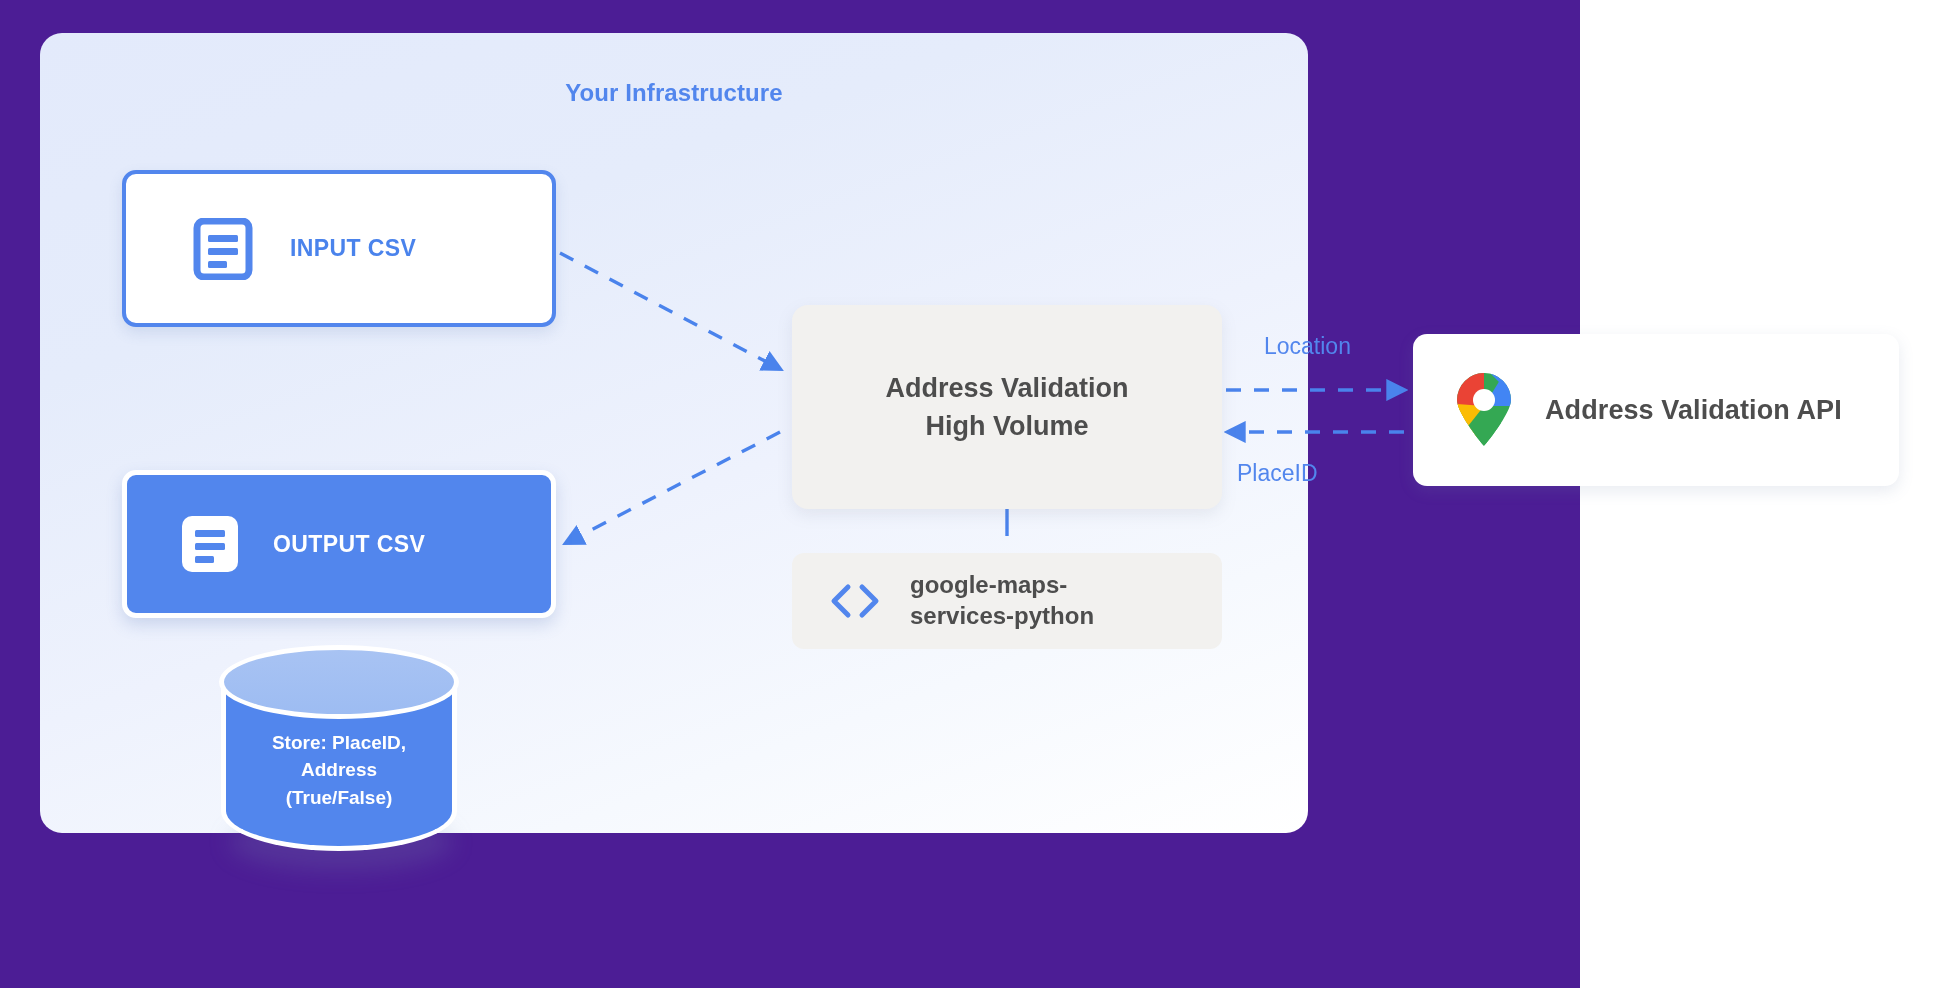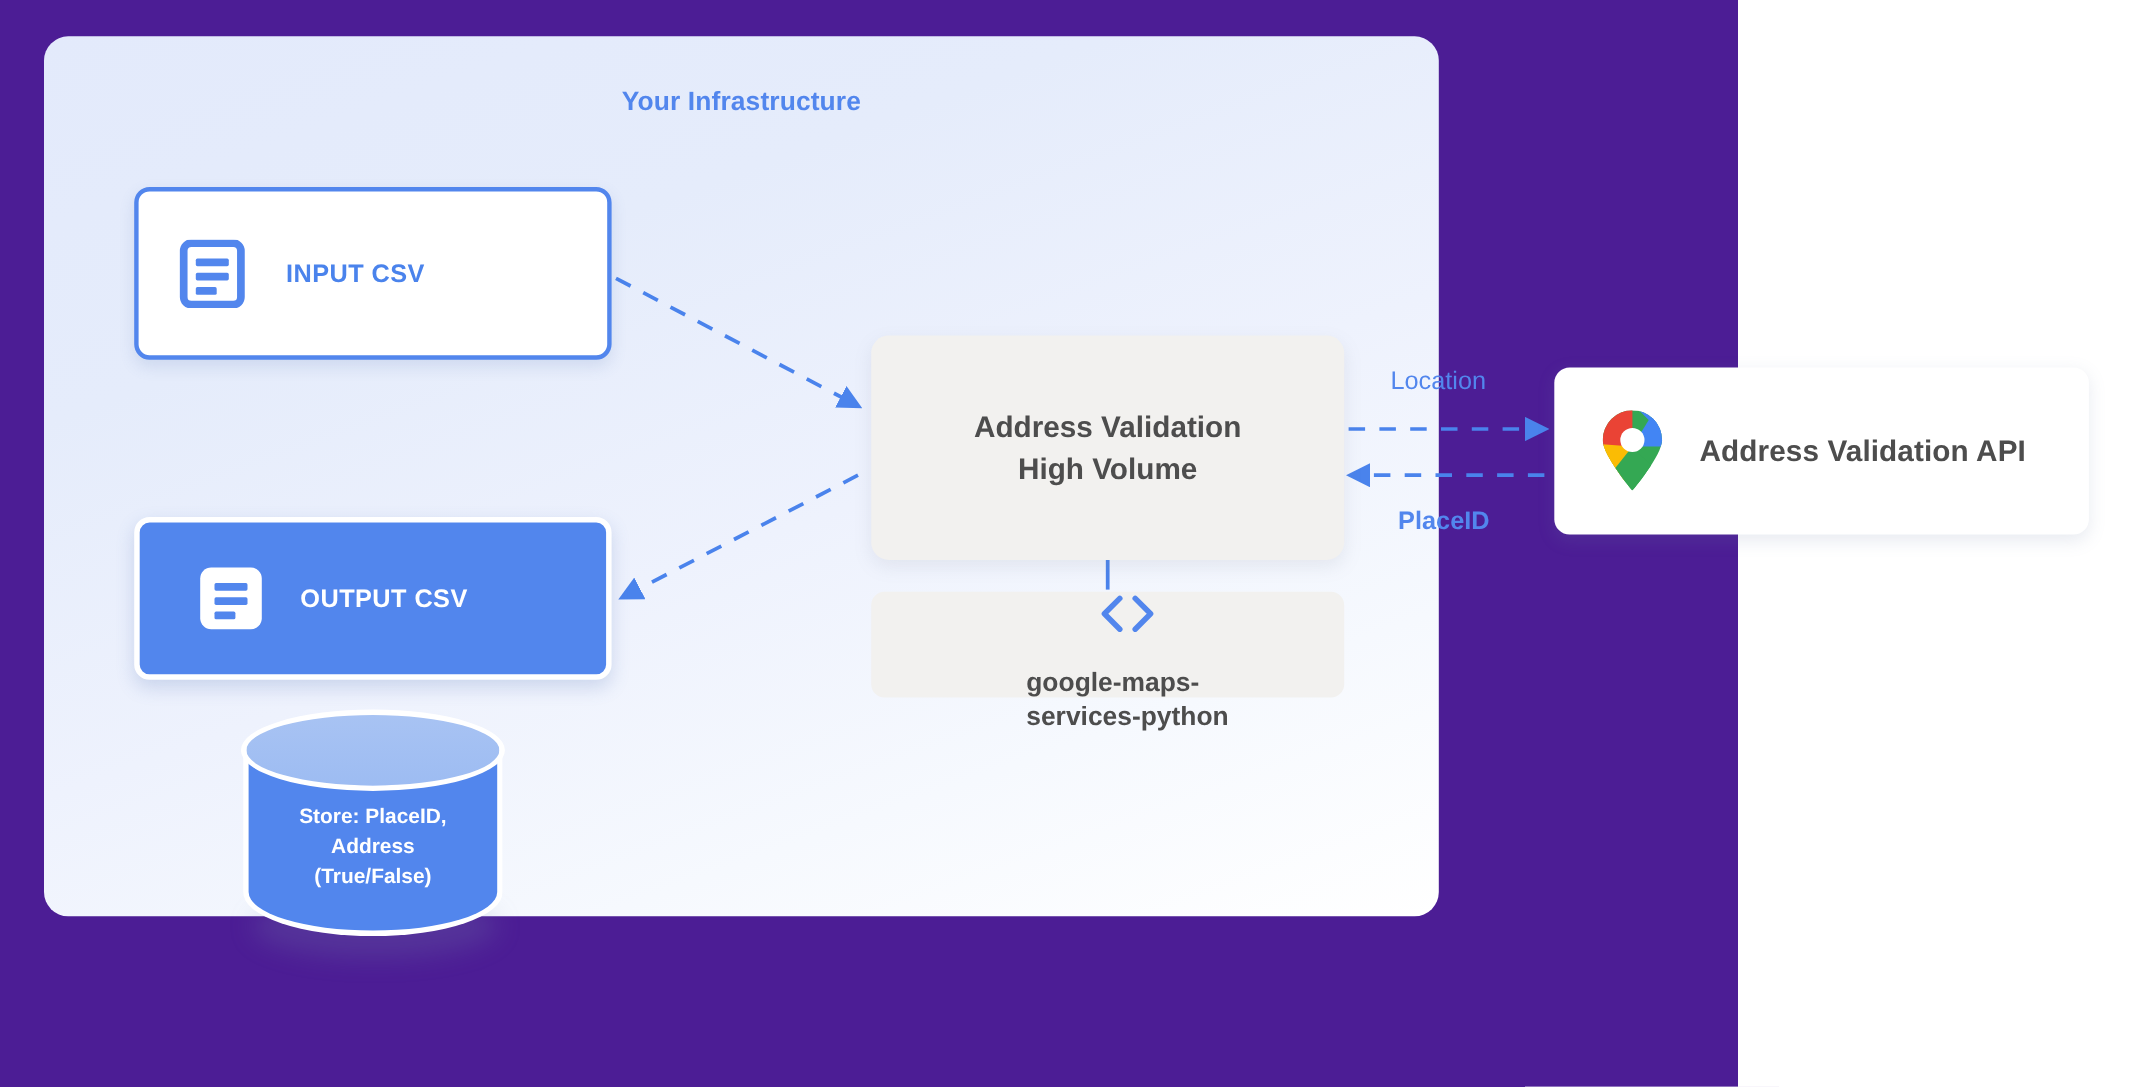--- a/index.html
+++ b/index.html
@@ -67,21 +67,21 @@
 
   
   .input-csv {
     left: 122px;
     top: 170px;
     width: 434px;
     height: 157px;
     background: #ffffff;
     border: 4px solid #5286ed;
     box-shadow: 0 6px 14px rgba(90, 120, 180, 0.16);
-    padding-left: 36px;
+    padding-left: 66px;
     gap: 36px;
   }
   .input-csv .node-label {
     font-size: 23px;
     font-weight: bold;
     color: #4a83ec;
     letter-spacing: 0.4px;
   }
 
   
@@ -125,30 +125,29 @@
     font-size: 27px;
     font-weight: bold;
     color: #4d4d4d;
     line-height: 1.42;
   }
 
   
   .lib-box {
     position: absolute;
     left: 792px;
-    top: 538px;
+    top: 553px;
     width: 430px;
     height: 96px;
     border-radius: 12px;
     background: #f2f1ef;
     display: flex;
     align-items: center;
     padding-left: 36px;
     gap: 28px;
-    flex-direction: column;
   }
   .code-icon {
     width: 54px; height: 40px; flex: 0 0 auto;
   }
   .lib-box .lib-label {
     font-size: 24px;
     font-weight: bold;
     color: #4d4d4d;
     line-height: 1.28;
   }
@@ -178,21 +177,21 @@
   }
 
   
   .edge-label {
     position: absolute;
     font-size: 23px;
     color: #5286ed;
     white-space: nowrap;
   }
   .label-location { left: 1264px; top: 333px; }
-  .label-placeid  { left: 1271px; top: 460px; font-weight: bold; }
+  .label-placeid  { left: 1237px; top: 460px; }
 
   
   .db-cylinder {
     position: absolute;
     left: 215px;
     top: 645px;
     width: 248px;
     height: 230px;
   }
   .db-shadow {

